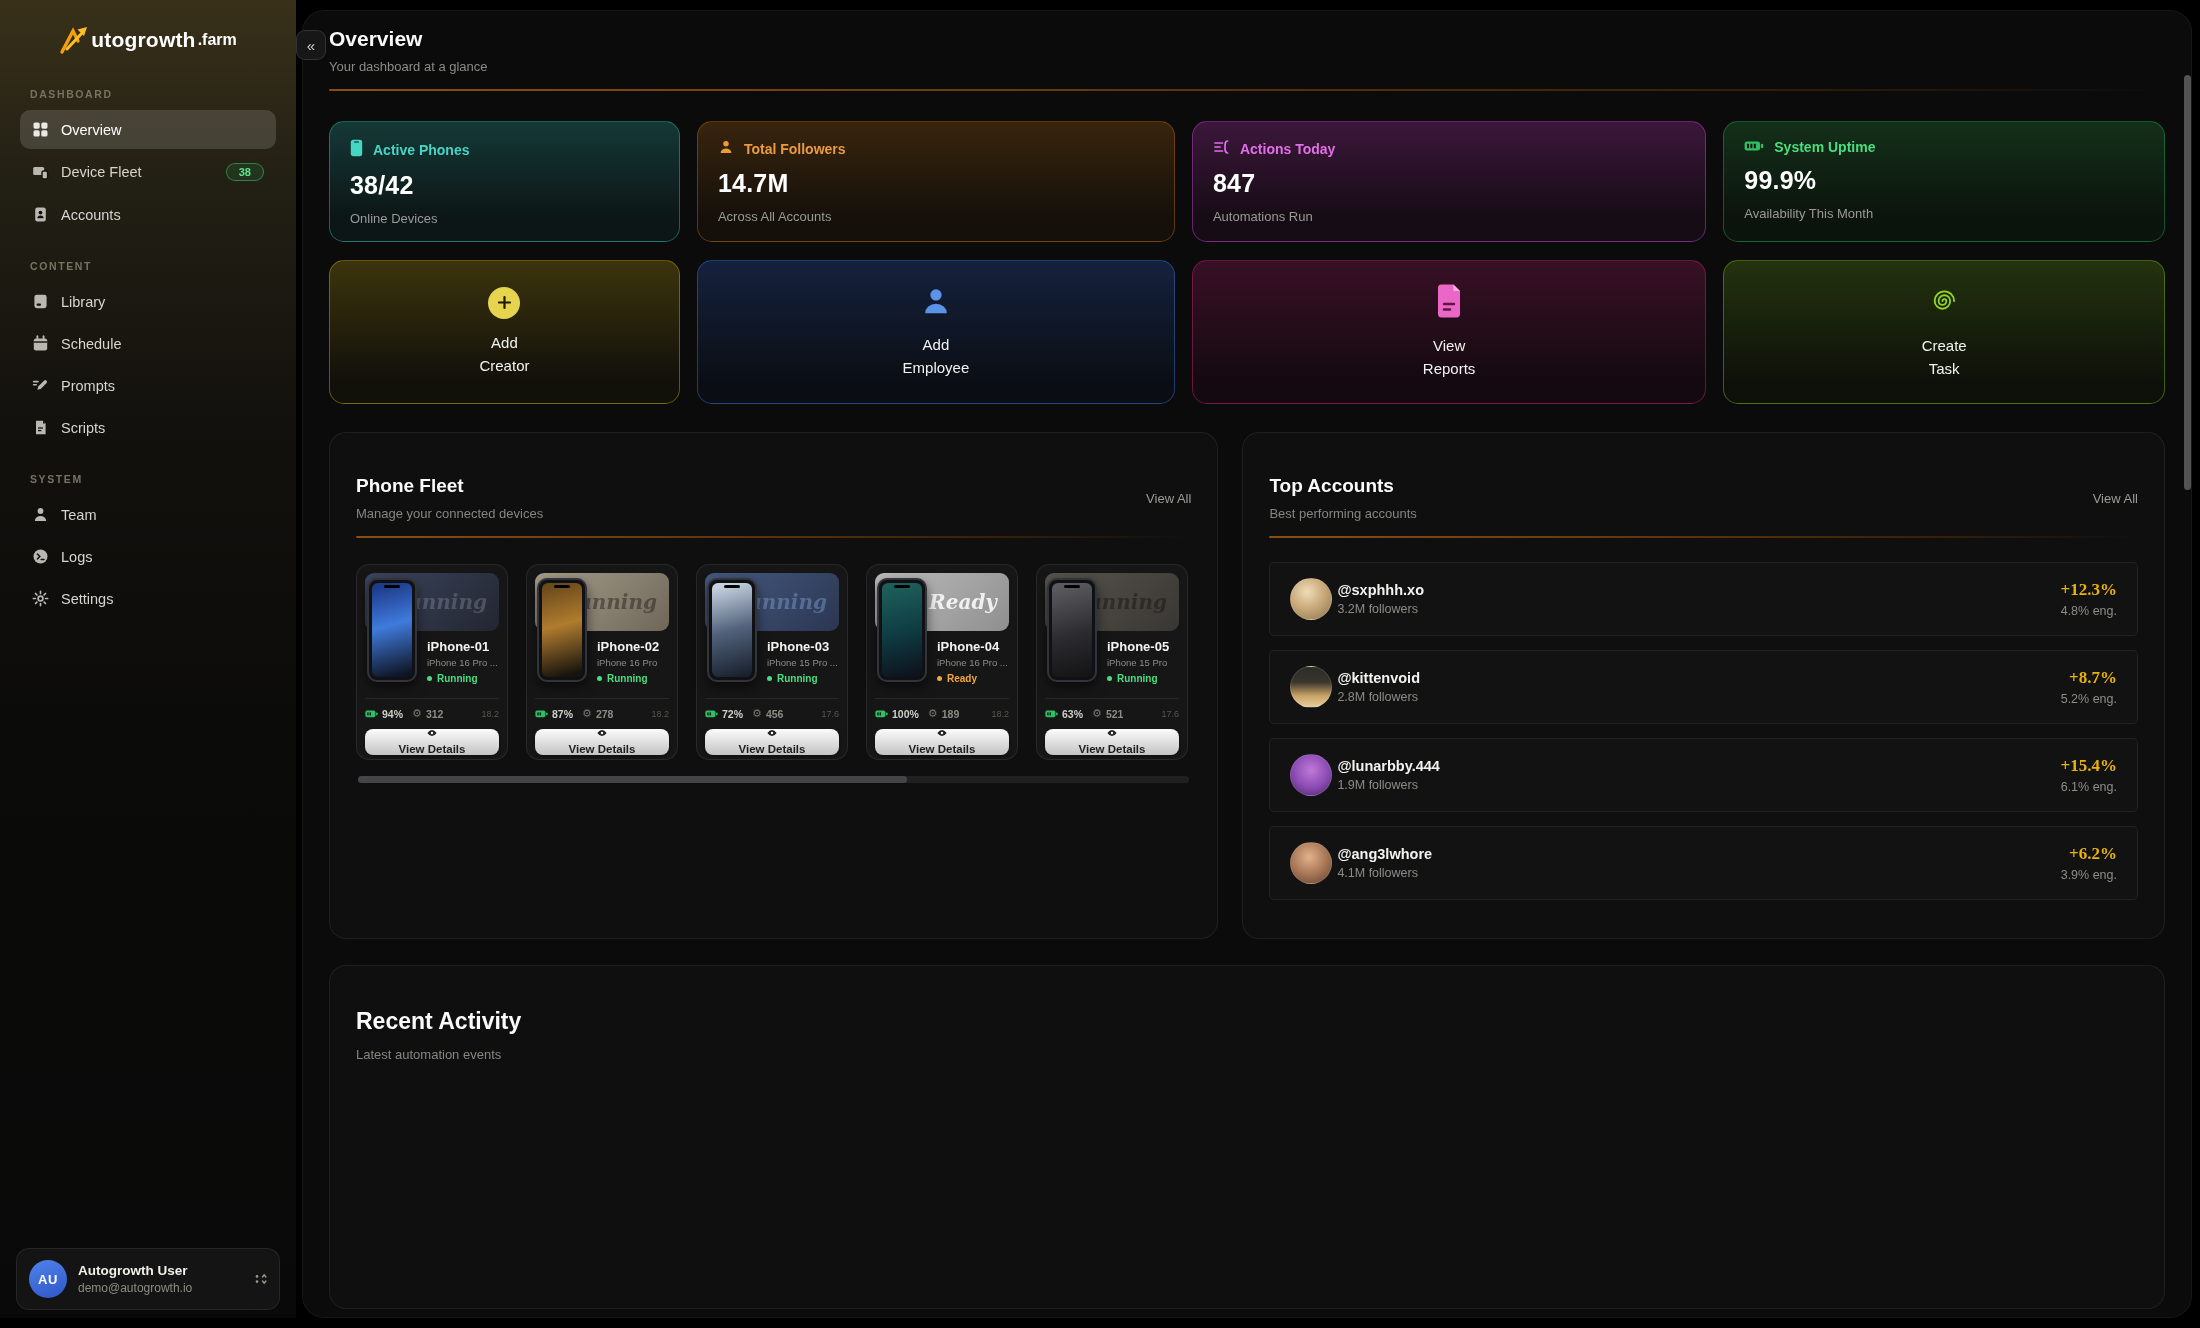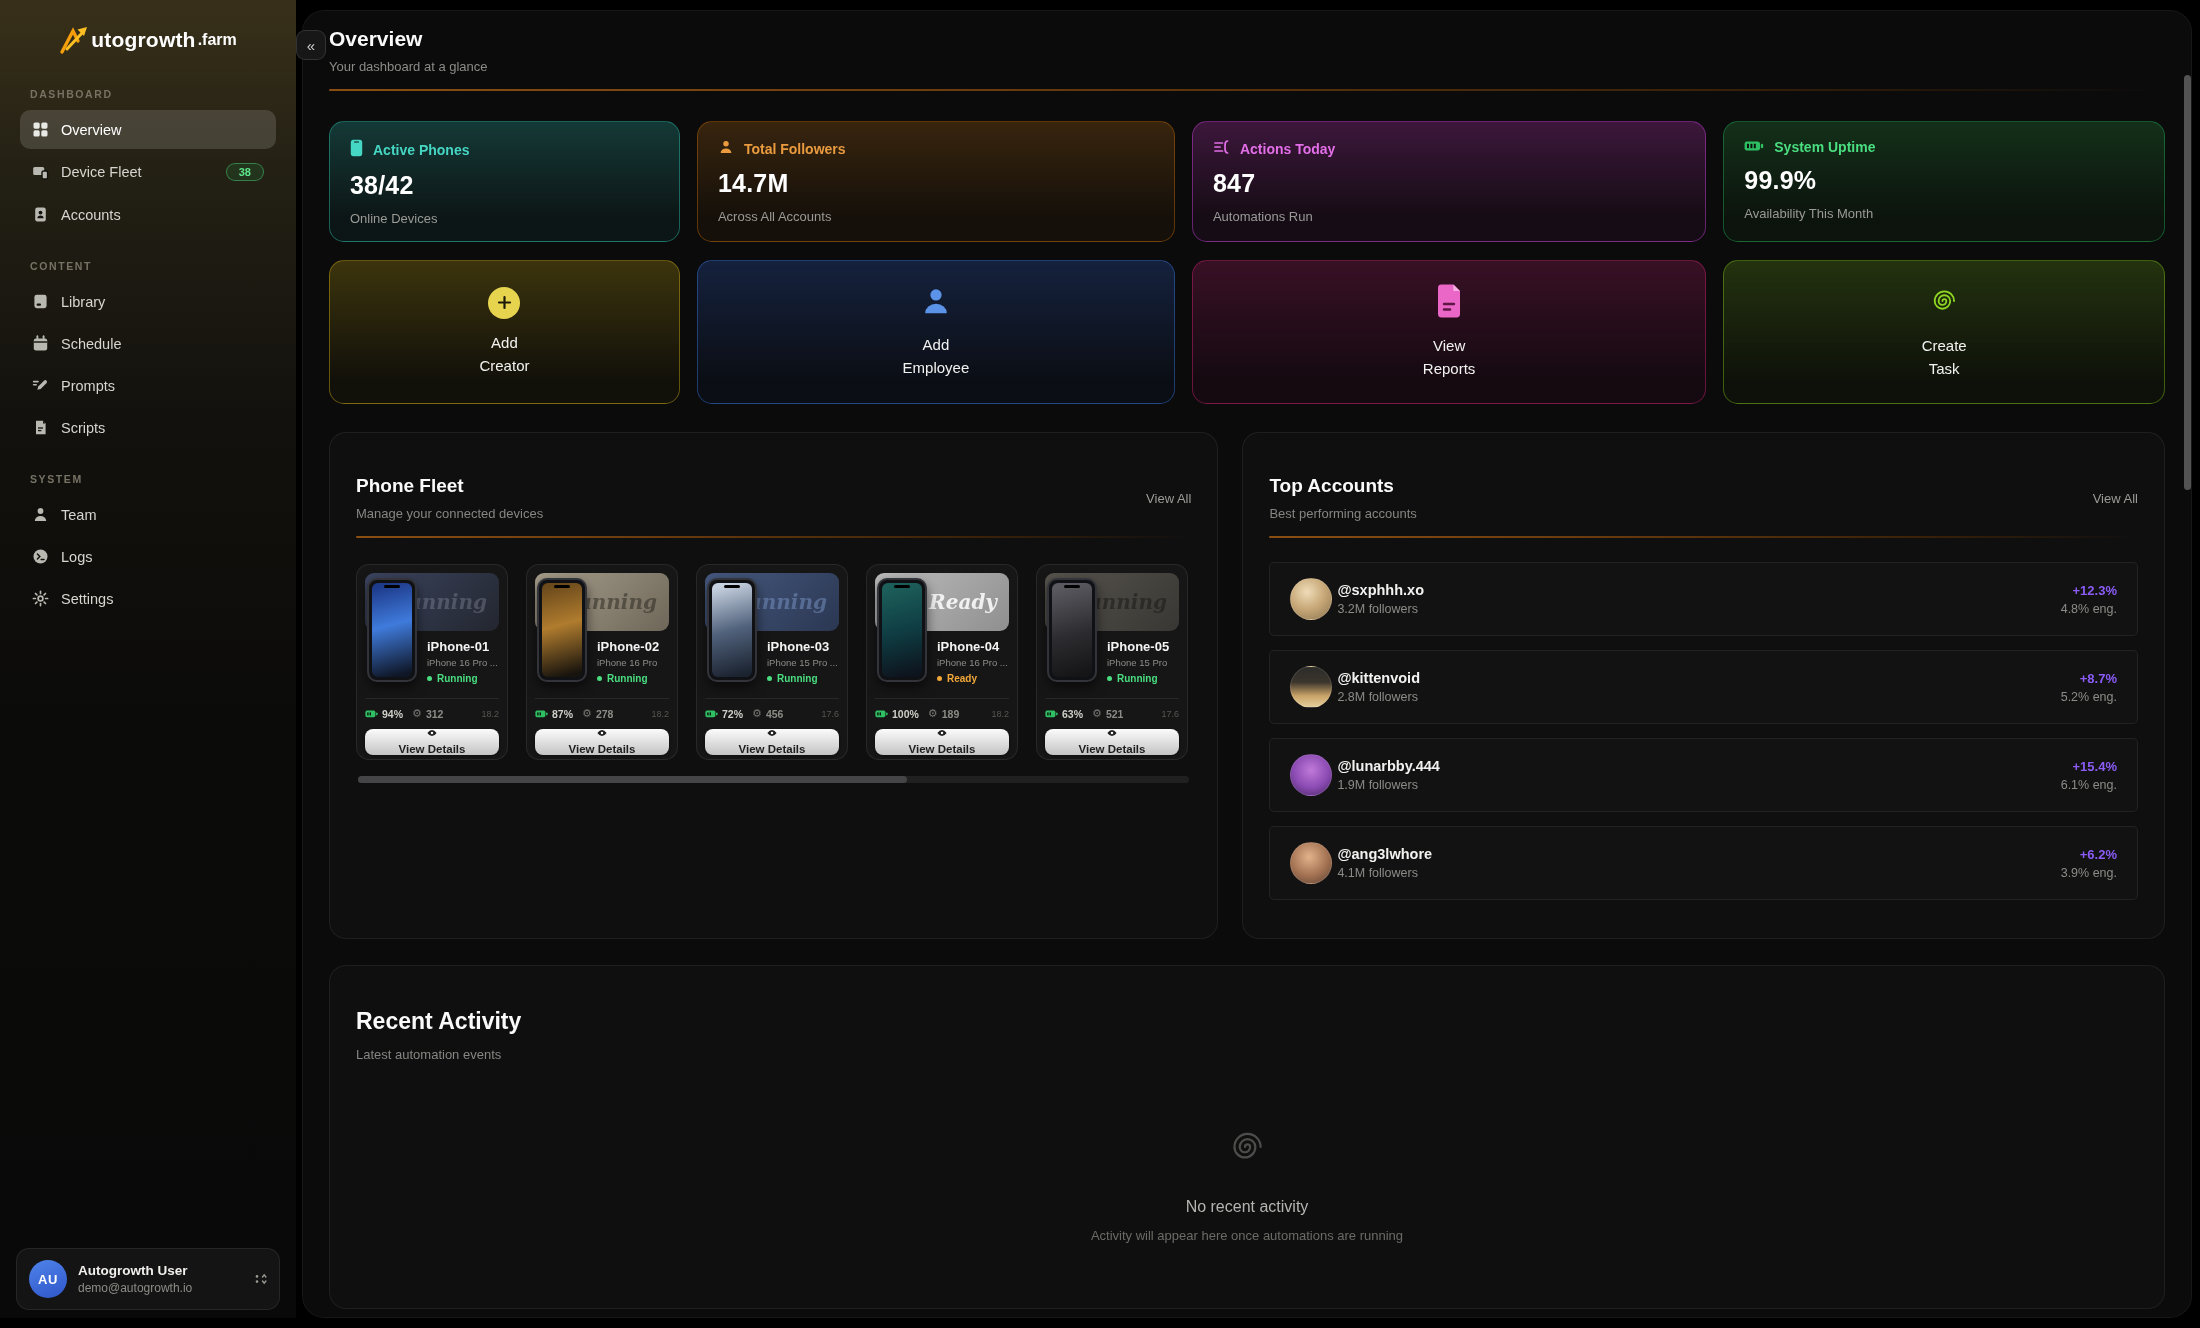--- a/index.html
+++ b/index.html
@@ -132,21 +132,21 @@
   .acct-row { display:flex; align-items:center; gap:5px; height:74px; border-radius:5px;
     background:#121213; border:1px solid rgba(255,255,255,.07); padding:0 20px; cursor:pointer; }
   .avatar { width:42px; height:42px; border-radius:50%; flex:none; border:1px solid rgba(255,255,255,.12); }
   .av0 { background:radial-gradient(circle at 40% 32%,#eedcb8 0%,#c8a878 48%,#8a7450 100%); }
   .av1 { background:linear-gradient(180deg,#2c2c2a 0%,#3b352c 38%,#c9a368 72%,#e5cf9b 100%); }
   .av2 { background:radial-gradient(circle at 50% 38%,#c07ad8 0%,#8b4bb3 55%,#47265f 100%); }
   .av3 { background:radial-gradient(circle at 45% 35%,#e2b28c 0%,#a37252 55%,#5b4133 100%); }
   .acct-handle { font-size:14.5px; font-weight:bold; color:#f2f2f0; }
   .acct-followers { font-size:12.5px; color:#8c8c87; margin-top:4px; }
   .acct-right { margin-left:auto; text-align:right; }
-  .acct-change { font-size:13px; font-weight:bold; color:#8b5cf6; }
+  .acct-change { font-size:17px; font-weight:bold; color:#eab308;font-family:Liberation Serif, serif; }
   .acct-eng { font-size:12.5px; color:#8c8c87; margin-top:4px; }
 
   
   .activity-card { position:relative; margin-top:26px; border-radius:17px; background:#0f0f10;
     border:1px solid rgba(255,255,255,.07); padding:42px 26px; height:344px; }
   .ra-title { font-size:23px; font-weight:bold; color:#fafafa; }
   .ra-sub { font-size:13px; color:#85858.1; color:#858581; margin-top:12px; }
   .empty { position:absolute; left:0; right:0; top:158px; display:flex; flex-direction:column; align-items:center; }
   .empty-title { font-size:16px; color:#b4b4b0; margin-top:24px; }
   .empty-caption { font-size:13px; color:#6b6b66; margin-top:12px; }
@@ -724,24 +724,15 @@
           </div>
         </div>
 
       </div>
     </div>
   </div>
 
   <div class="activity-card">
     <div class="ra-title">Recent Activity</div>
     <div class="ra-sub">Latest automation events</div>
-    <div class="empty">
-      <span>
-        <svg width="46" height="46" viewBox="0 0 44 44" fill="none" stroke="#4d4d4b" stroke-width="2.1" stroke-linecap="round">
-            <path d="M20 22 a2.5 2.5 0 0 1 5 0 a5 5 0 0 1 -10 0 a7.5 7.5 0 0 1 15 0 a10 10 0 0 1 -20 0 a12.5 12.5 0 0 1 25 0"></path>
-          </svg>
-      </span>
-      <div class="empty-title">No recent activity</div>
-      <div class="empty-caption">Activity will appear here once automations are running</div>
-    </div>
   </div>
 
 </div>
 
 </body></html>

